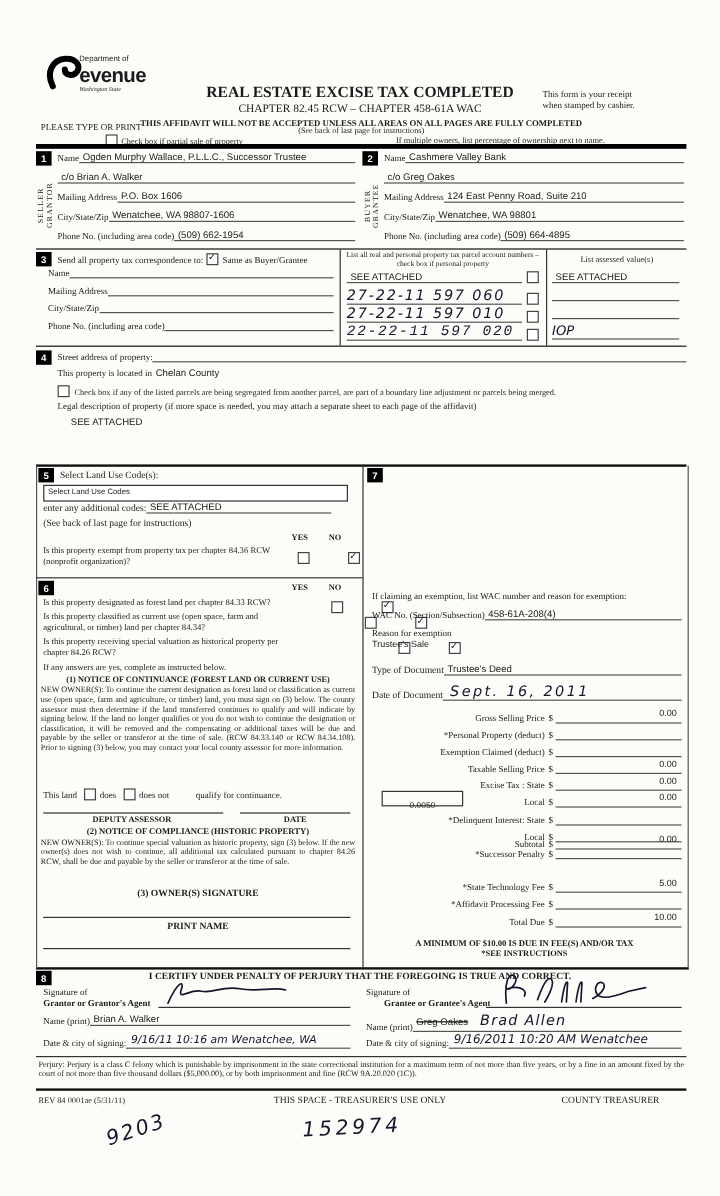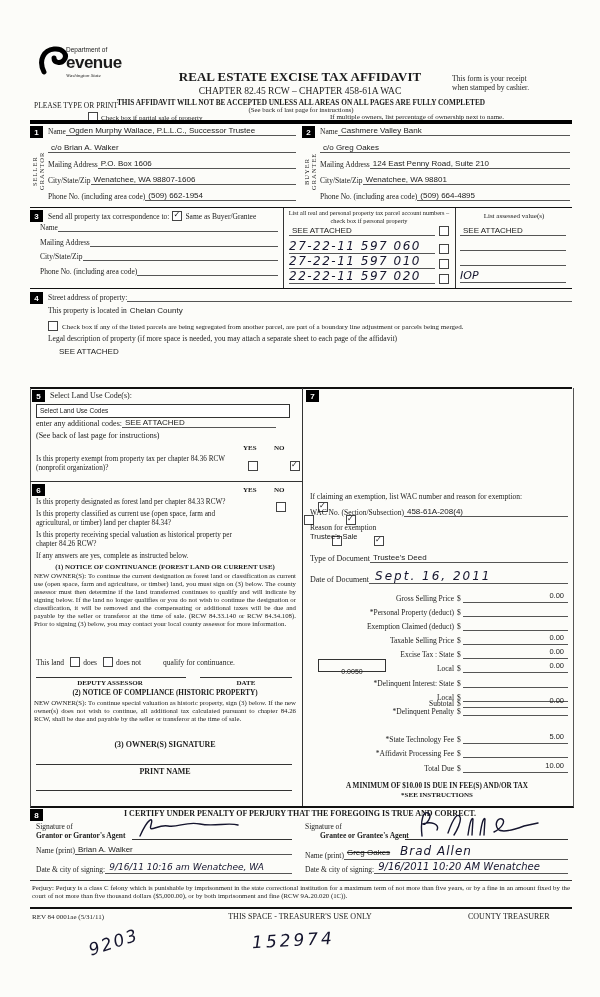--- a/index.html
+++ b/index.html
@@ -40,21 +40,21 @@
     <svg width="34" height="32" viewBox="0 0 34 32">
       <path d="M8 26 C2 14 8 4 18 3 C27 2 32 9 28 14 C25 18 18 17 18 12" fill="none" stroke="#000" stroke-width="5" stroke-linecap="round"></path>
     </svg>
     <div style="margin-left:-4px;">
       <div class="logo-dept">Department of</div>
       <div class="logo-name">evenue</div>
       <div class="logo-tag">Washington State</div>
     </div>
   </div>
   <div class="r" style="left:34px;top:101px;font-size:7.5px;">PLEASE TYPE OR PRINT</div>
-  <div class="r ctr bold" style="left:130px;top:69px;width:340px;font-size:13px;">REAL ESTATE EXCISE TAX AFFIDAVIT</div>
+  <div class="r ctr bold" style="left:130px;top:69px;width:340px;font-size:13px;">REAL ESTATE EXCISE TAX COMPLETED</div>
   <div class="r ctr" style="left:130px;top:86px;width:340px;font-size:9.5px;">CHAPTER 82.45 RCW – CHAPTER 458-61A WAC</div>
   <div class="r" style="left:452px;top:74px;width:118px;font-size:7.5px;line-height:9px;">
     <div>This form is your receipt</div>
     <div>when stamped by cashier.</div>
   </div>
   <div class="r ctr bold" style="left:30px;top:98px;width:542px;font-size:7.3px;">THIS AFFIDAVIT WILL NOT BE ACCEPTED UNLESS ALL AREAS ON ALL PAGES ARE FULLY COMPLETED</div>
   <div class="r ctr" style="left:30px;top:106px;width:542px;font-size:6.8px;">(See back of last page for instructions)</div>
   <div class="r row" style="left:88px;top:112px;">
     <span class="cb"></span>
     <span style="font-size:7px;margin-left:3px;">Check box if partial sale of property</span>
@@ -149,21 +149,21 @@
   </div>
   <div class="r row" style="left:289px;top:239px;width:160px;height:15px;">
     <span class="fill hand" style="font-size:12px;letter-spacing:1.5px;line-height:13px;">27-22-11 597 060</span>
     <span class="cb" style="margin-left:4px;"></span>
   </div>
   <div class="r row" style="left:289px;top:254px;width:160px;height:15px;">
     <span class="fill hand" style="font-size:12px;letter-spacing:1.5px;line-height:13px;">27-22-11 597 010</span>
     <span class="cb" style="margin-left:4px;"></span>
   </div>
   <div class="r row" style="left:289px;top:269px;width:160px;height:15px;">
-    <span class="fill hand" style="font-size:12px;letter-spacing:1.5px;line-height:13px;">22-22-11 597 020</span>
+    <span class="fill hand" style="font-size:12px;letter-spacing:1.5px;line-height:13px;font-family:Liberation Mono, monospace;">22-22-11 597 020</span>
     <span class="cb" style="margin-left:4px;"></span>
   </div>
 
   <div class="r ctr" style="left:458px;top:212px;width:112px;font-size:7px;">List assessed value(s)</div>
   <div class="r row" style="left:460px;top:226px;width:106px;">
     <span class="fill val">SEE ATTACHED</span>
   </div>
   <div class="r row" style="left:460px;top:241px;width:106px;">
     <span class="fill val"></span>
   </div>
@@ -312,21 +312,21 @@
     <span class="flabel">*Delinquent Interest: State</span>
       <span class="dollar">$</span>
       <span class="fline"><span class="famt"></span></span>
   </div>
   <div class="feerow" style="top:689px;">
     <span class="flabel">Local</span>
       <span class="dollar">$</span>
       <span class="fline"><span class="famt"></span></span>
   </div>
   <div class="feerow" style="top:703px;">
-    <span class="flabel">*Delinquent Penalty</span>
+    <span class="flabel">*Successor Penalty</span>
       <span class="dollar">$</span>
       <span class="fline"><span class="famt"></span></span>
   </div>
   <div class="feerow" style="top:695px;">
     <span class="flabel">Subtotal</span>
       <span class="dollar">$</span>
       <span class="fline"><span class="famt">0.00</span></span>
   </div>
   <div class="feerow" style="top:731px;">
     <span class="flabel">*State Technology Fee</span>

